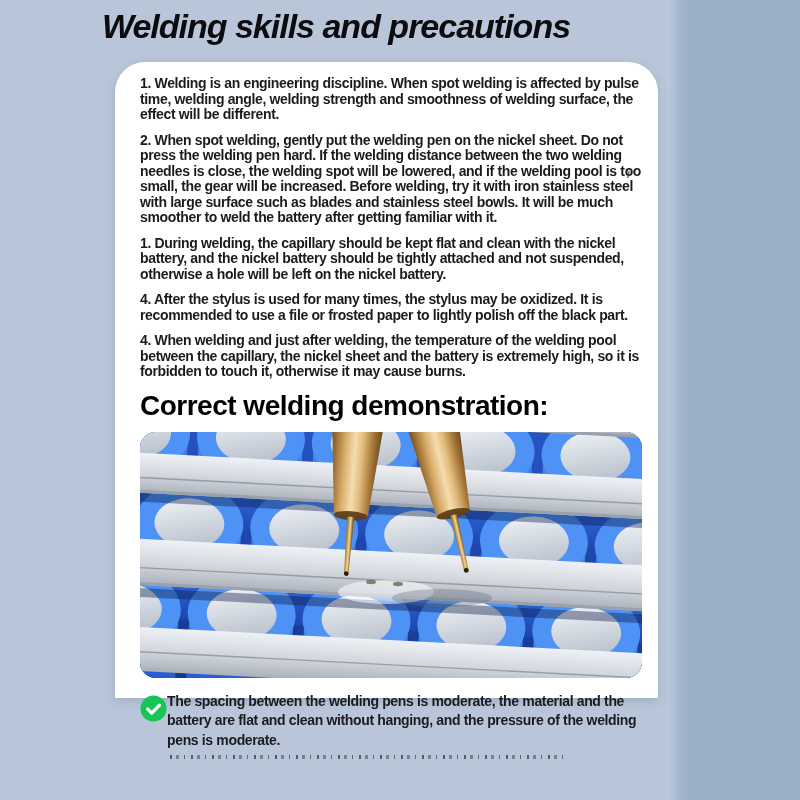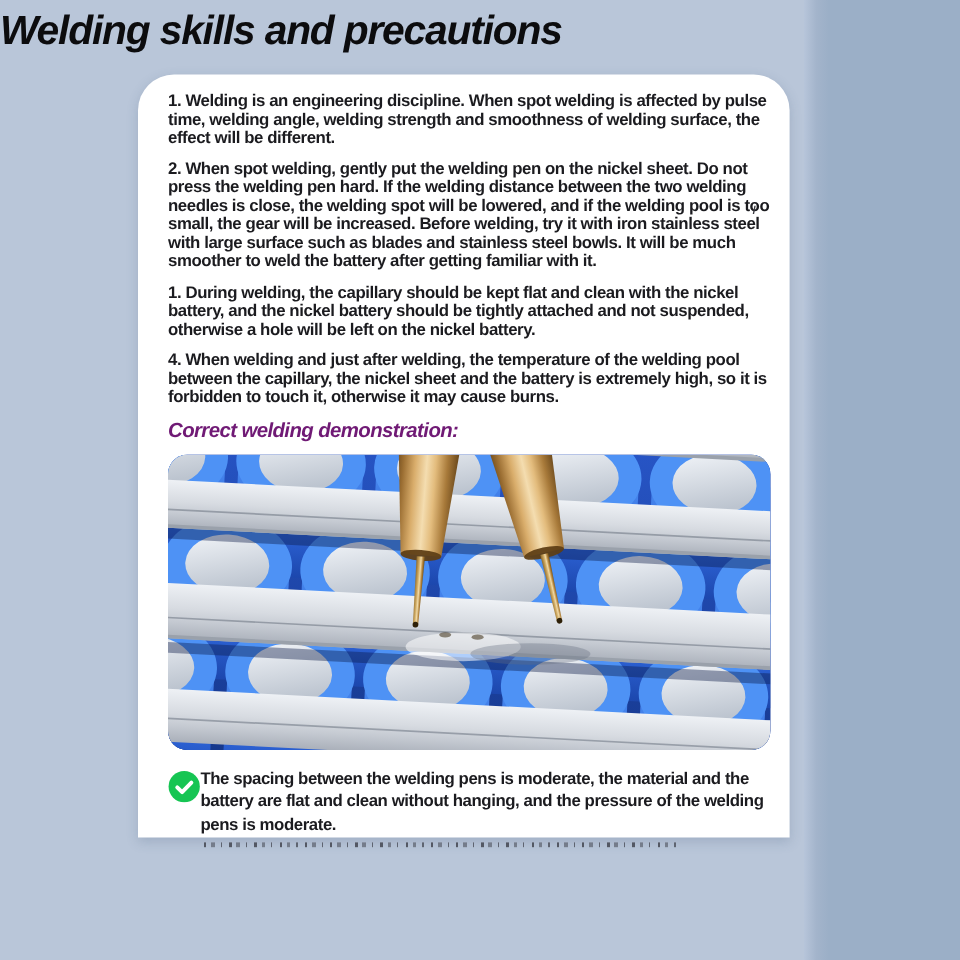--- a/index.html
+++ b/index.html
@@ -1,28 +1,28 @@
 <!DOCTYPE html>
 <html><head>
 <meta charset="utf-8">
 <style>
   html,body{margin:0;padding:0;background:#b9c6d9;overflow:hidden;}
   .stage{position:relative;width:800px;height:800px;background:#b9c6d9;
          font-family:"Liberation Sans",sans-serif;}
   .side-panel{position:absolute;left:670px;top:0;width:130px;height:800px;
     background:linear-gradient(90deg,#b7c5da 0%,#a3b4cb 8%,#9bafc7 16%,#9bafc7 100%);}
-  .page-title{position:absolute;top:7px;left:0;width:672px;
+  .page-title{position:absolute;top:7px;left:0;width:672px;text-align:center;
     font-weight:bold;font-style:italic;font-size:34px;letter-spacing:-1px;color:#0c0c0e;}
   .card{position:absolute;left:115px;top:62px;width:543px;height:636px;background:#ffffff;
     border-radius:30px 30px 0 0;box-sizing:border-box;padding:14px 16px 0 25px;
     box-shadow:0 3px 10px rgba(70,90,125,.22);}
   .para{width:502px;margin:0 0 10px 0;font-size:14px;font-weight:bold;line-height:15.5px;
     letter-spacing:-0.35px;color:#1b1b1f;}
-  .demo-heading{margin:8px 0 10px 0;font-size:17px;font-weight:bold;font-style:italic;
-    letter-spacing:-0.5px;color:#701a75;}
+  .demo-heading{margin:8px 0 10px 0;font-size:28px;font-weight:bold;
+    letter-spacing:-0.5px;color:#000000;}
   .photo{position:relative;width:502px;height:246px;border-radius:16px;overflow:hidden;
     background:#1a3f9e;}
   .photo svg{display:block;}
   .check-row{display:flex;margin-top:14px;align-items:flex-start;}
   .check-icon{flex:0 0 27px;width:27px;height:27px;margin-top:3px;}
   .check-text{width:472px;font-size:14px;font-weight:bold;line-height:19.5px;
     letter-spacing:-0.35px;color:#1b1b1f;}
   .clipped-remnant{margin:5px 0 0 30px;width:398px;height:4px;opacity:.8;
     background:repeating-linear-gradient(90deg,
       rgba(40,40,48,.85) 0 2px, transparent 2px 6px,
@@ -36,20 +36,21 @@
 
 <div class="stage">
   <div class="side-panel"></div>
 
   <div class="page-title">Welding skills and precautions</div>
 
   <div class="card">
     <p class="para">1. Welding is an engineering discipline. When spot welding is affected by pulse time, welding angle, welding strength and smoothness of welding surface, the effect will be different.</p>
     <p class="para">2. When spot welding, gently put the welding pen on the nickel sheet. Do not press the welding pen hard. If the welding distance between the two welding needles is close, the welding spot will be lowered, and if the welding pool is too small, the gear will be increased. Before welding, try it with iron stainless steel with large surface such as blades and stainless steel bowls. It will be much smoother to weld the battery after getting familiar with it.</p>
     <p class="para">1. During welding, the capillary should be kept flat and clean with the nickel battery, and the nickel battery should be tightly attached and not suspended, otherwise a hole will be left on the nickel battery.</p>
+    <p class="para">4. After the stylus is used for many times, the stylus may be oxidized. It is recommended to use a file or frosted paper to lightly polish off the black part.</p>
     <p class="para">4. When welding and just after welding, the temperature of the welding pool between the capillary, the nickel sheet and the battery is extremely high, so it is forbidden to touch it, otherwise it may cause burns.</p>
 
     <span class="stray-mark">i</span>
 
     <div class="demo-heading">Correct welding demonstration:</div>
 
     <div class="photo">
       <svg width="502" height="246" viewBox="0 0 502 246">
         <defs>
           <linearGradient id="bgGrad" x1="0" y1="0" x2="0" y2="1">

